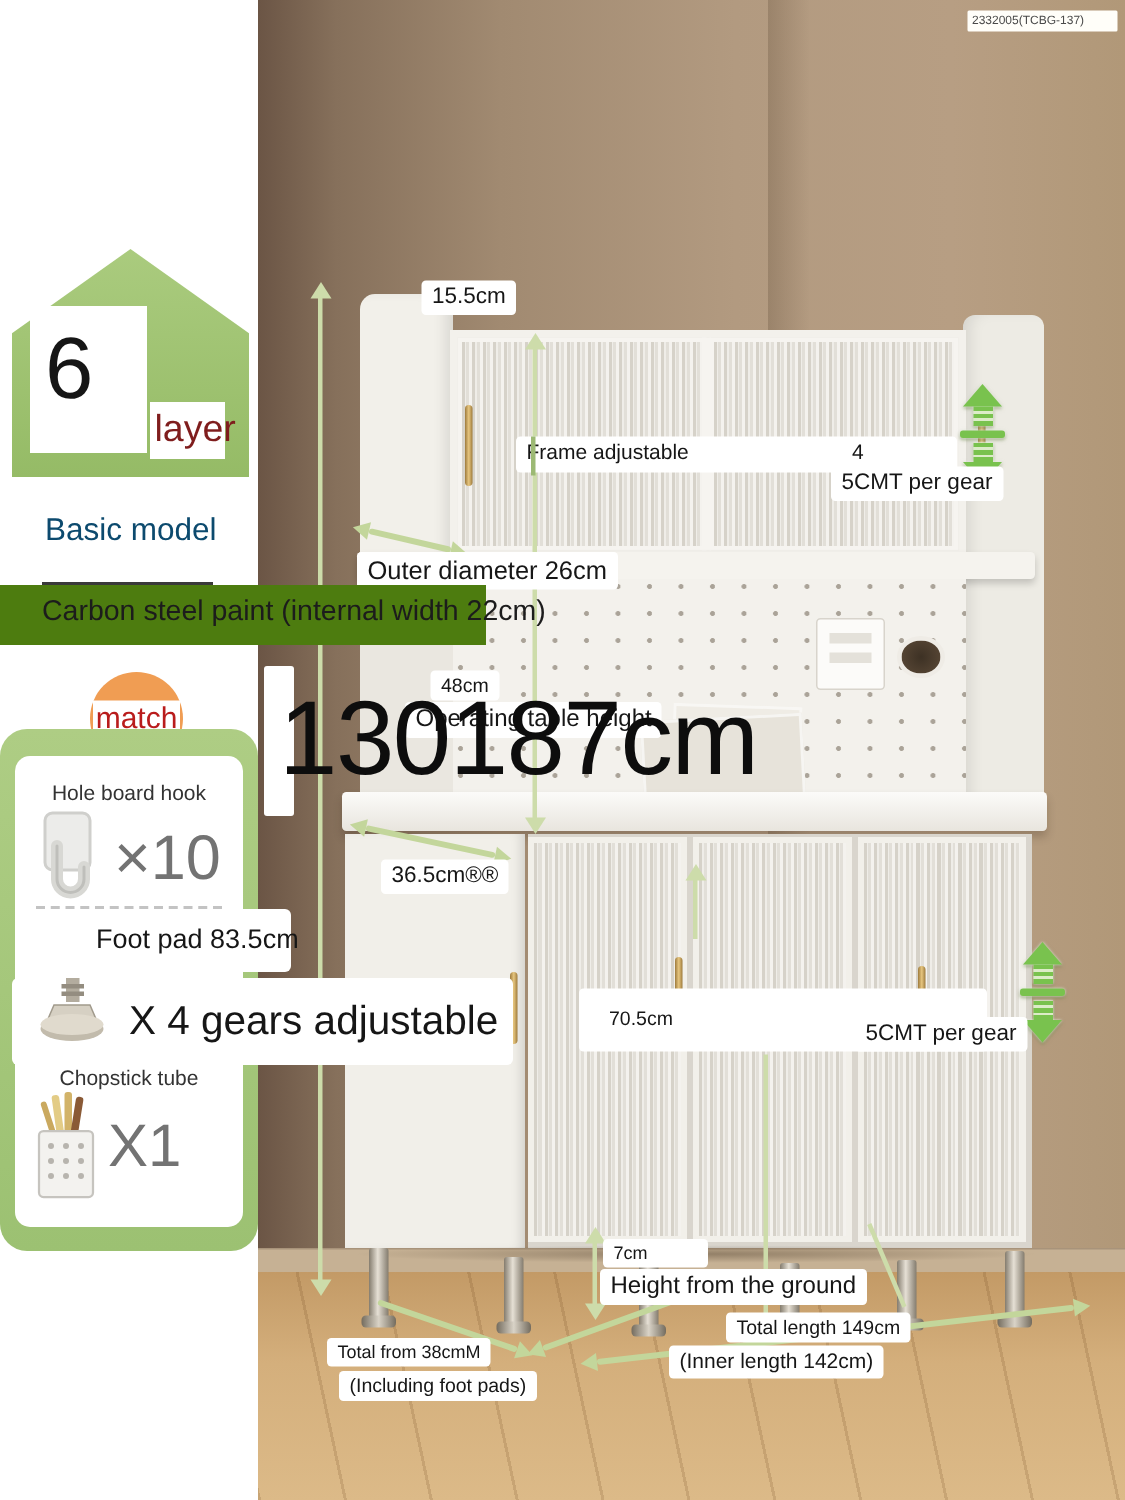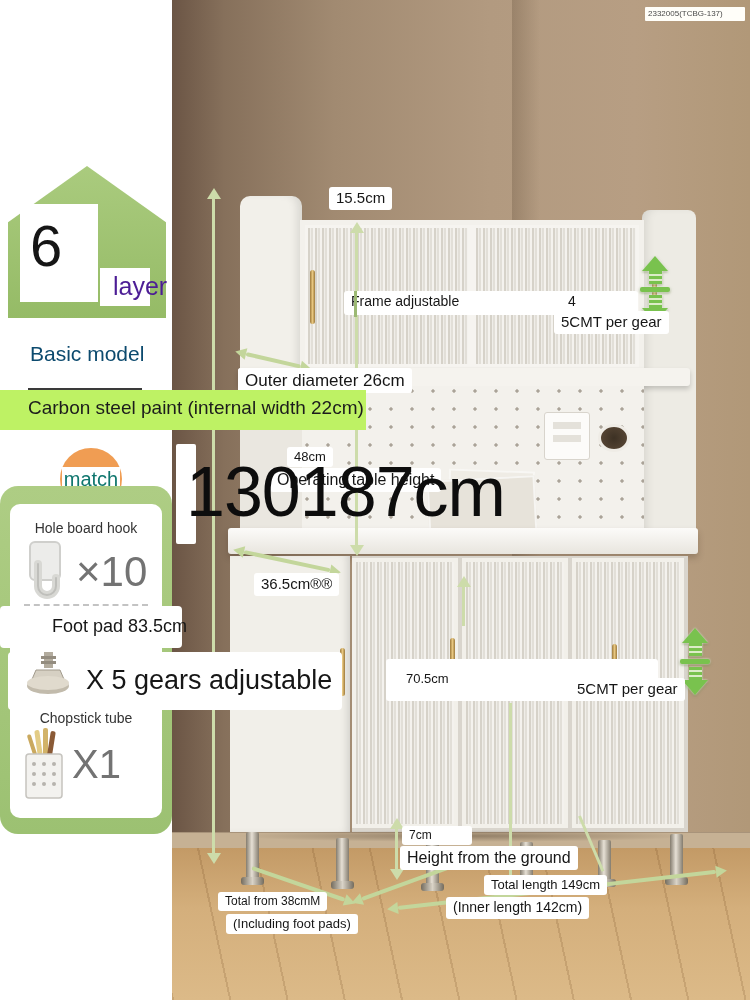--- a/index.html
+++ b/index.html
@@ -136,21 +136,21 @@
   <div class="adj" style="left:680px;top:628px;">
     <div class="a-up"></div>
     <div class="a-stem"></div>
     <div class="a-bar"></div>
     <div class="a-stem"></div>
     <div class="a-down"></div>
   </div>
   <div style="position:absolute;left:354px;top:291px;width:3px;height:26px;background:#9cb974;z-index:4;"></div>
 
   <div class="lbl" style="left:645px;top:7px;width:100px;font-size:8px;color:#4a4a4a;background:#fffef9;border-radius:1px;padding:2px 3px;">2332005(TCBG-137)</div>
-  <div class="lbl" style="left:281px;top:187px;font-size:15px;margin-left:48px;">15.5cm</div>
+  <div class="lbl" style="left:281px;top:187px;font-size:15px;">15.5cm</div>
   <div class="lbl" style="left:344px;top:291px;width:294px;height:24px;font-size:14px;">
     <span>Frame adjustable</span>
     <span style="position:absolute;left:224px;top:2px;">4</span>
   </div>
   <div class="lbl" style="left:554px;top:311px;font-size:15px;">5CMT per gear</div>
   <div class="lbl" style="left:238px;top:368px;font-size:17px;">Outer diameter 26cm</div>
   <div class="lbl" style="left:287px;top:447px;font-size:13px;">48cm</div>
   <div class="lbl" style="left:270px;top:468px;font-size:16px;">Operating table height</div>
   <div style="position:absolute;left:176px;top:444px;width:20px;height:100px;background:#fff;border-radius:2px;z-index:3;"></div>
   <div class="bigdim" style="left:186px;top:452px;">130187cm</div>
@@ -164,30 +164,30 @@
   <div class="lbl" style="left:218px;top:892px;font-size:12px;">Total from 38cmM</div>
   <div class="lbl" style="left:226px;top:914px;font-size:13px;">(Including foot pads)</div>
   <div class="lbl" style="left:484px;top:875px;font-size:13px;">Total length 149cm</div>
   <div class="lbl" style="left:446px;top:897px;font-size:14px;">(Inner length 142cm)</div>
 
   <div class="house"></div>
   <div class="z5" style="position:absolute;left:20px;top:204px;width:78px;height:98px;background:#fff;z-index:5;">
     <span style="display:block;padding:8px 0 0 10px;font-size:58px;color:#161616;">6</span>
   </div>
   <div class="z5" style="position:absolute;left:100px;top:268px;width:50px;height:38px;background:#fff;z-index:5;">
-    <span style="position:absolute;left:13px;top:4px;font-size:25px;white-space:nowrap;color:#4c1d95;">layer</span>
+    <span style="position:absolute;left:3px;top:4px;font-size:25px;white-space:nowrap;color:#7f1d1d;">layer</span>
   </div>
   <div class="z5" style="position:absolute;left:30px;top:342px;font-size:21px;color:#0c4a6e;z-index:5;">Basic model</div>
   <div style="position:absolute;left:28px;top:388px;width:114px;height:2px;background:#3a3a3a;z-index:5;"></div>
-  <div style="position:absolute;left:0;top:390px;width:366px;height:40px;background:#bef264;z-index:5;">
+  <div style="position:absolute;left:0;top:390px;width:324px;height:40px;background:#4d7c0f;z-index:5;">
     <span style="display:block;padding:7px 0 0 28px;font-size:19px;color:#1c1c1c;white-space:nowrap;">Carbon steel paint (internal width 22cm)</span>
   </div>
   <div style="position:absolute;left:60px;top:448px;width:62px;height:62px;border-radius:50%;background:#f09d53;z-index:5;
               display:flex;align-items:center;justify-content:center;">
-    <span style="background:#fff;padding:1px 2px;font-size:20px;color:#0f766e;">match</span>
+    <span style="background:#fff;padding:1px 2px;font-size:20px;color:#b91c1c;">match</span>
   </div>
 
   <div class="card">
     <div class="card-inner">
       <div style="text-align:center;padding-top:16px;font-size:14px;color:#333;">Hole board hook</div>
       <svg style="position:absolute;left:12px;top:36px;" width="48" height="64" viewBox="0 0 48 64">
         <rect x="8" y="2" width="30" height="38" rx="5" fill="#ececea" stroke="#cfcfcc" stroke-width="2"></rect>
         <path d="M16 24 v22 a9 9 0 0 0 18 0 v-8" fill="none" stroke="#d8d8d4" stroke-width="8" stroke-linecap="round"></path>
         <path d="M16 24 v22 a9 9 0 0 0 18 0 v-8" fill="none" stroke="#bfbfbb" stroke-width="2" stroke-linecap="round"></path>
       </svg>
@@ -209,25 +209,25 @@
             <circle cx="36" cy="48" r="2"></circle>
           <circle cx="16" cy="58" r="2"></circle>
             <circle cx="26" cy="58" r="2"></circle>
             <circle cx="36" cy="58" r="2"></circle>
         </g>
       </svg>
       <span class="qty" style="left:62px;top:238px;font-size:40px;">X1</span>
     </div>
   </div>
 
-  <div style="position:absolute;left:0;top:606px;width:182px;height:42px;background:#fff;border-radius:4px;z-index:6;">
+  <div style="position:absolute;left:12px;top:606px;width:182px;height:42px;background:#fff;border-radius:4px;z-index:6;">
     <span style="display:block;padding:10px 0 0 52px;font-size:18px;white-space:nowrap;">Foot pad 83.5cm</span>
   </div>
   <div style="position:absolute;left:8px;top:652px;width:334px;height:58px;background:#fff;border-radius:4px;z-index:6;">
-    <span style="display:block;padding:13px 0 0 78px;font-size:27px;white-space:nowrap;">X 5 gears adjustable</span>
+    <span style="display:block;padding:13px 0 0 78px;font-size:27px;white-space:nowrap;">X 4 gears adjustable</span>
   </div>
   <svg style="position:absolute;left:20px;top:650px;z-index:7;" width="56" height="56" viewBox="0 0 56 56">
     <rect x="24" y="2" width="9" height="16" fill="#b3ac9e"></rect>
     <rect x="21" y="6" width="15" height="3" fill="#948d80"></rect>
     <rect x="21" y="11" width="15" height="3" fill="#948d80"></rect>
     <path d="M10 34 L46 34 L40 20 L16 20 Z" fill="#d6d0c3" stroke="#a19a8c"></path>
     <ellipse cx="28" cy="36" rx="21" ry="8" fill="#c2bbac"></ellipse>
     <ellipse cx="28" cy="33" rx="21" ry="7" fill="#e0dacd"></ellipse>
   </svg>
 

